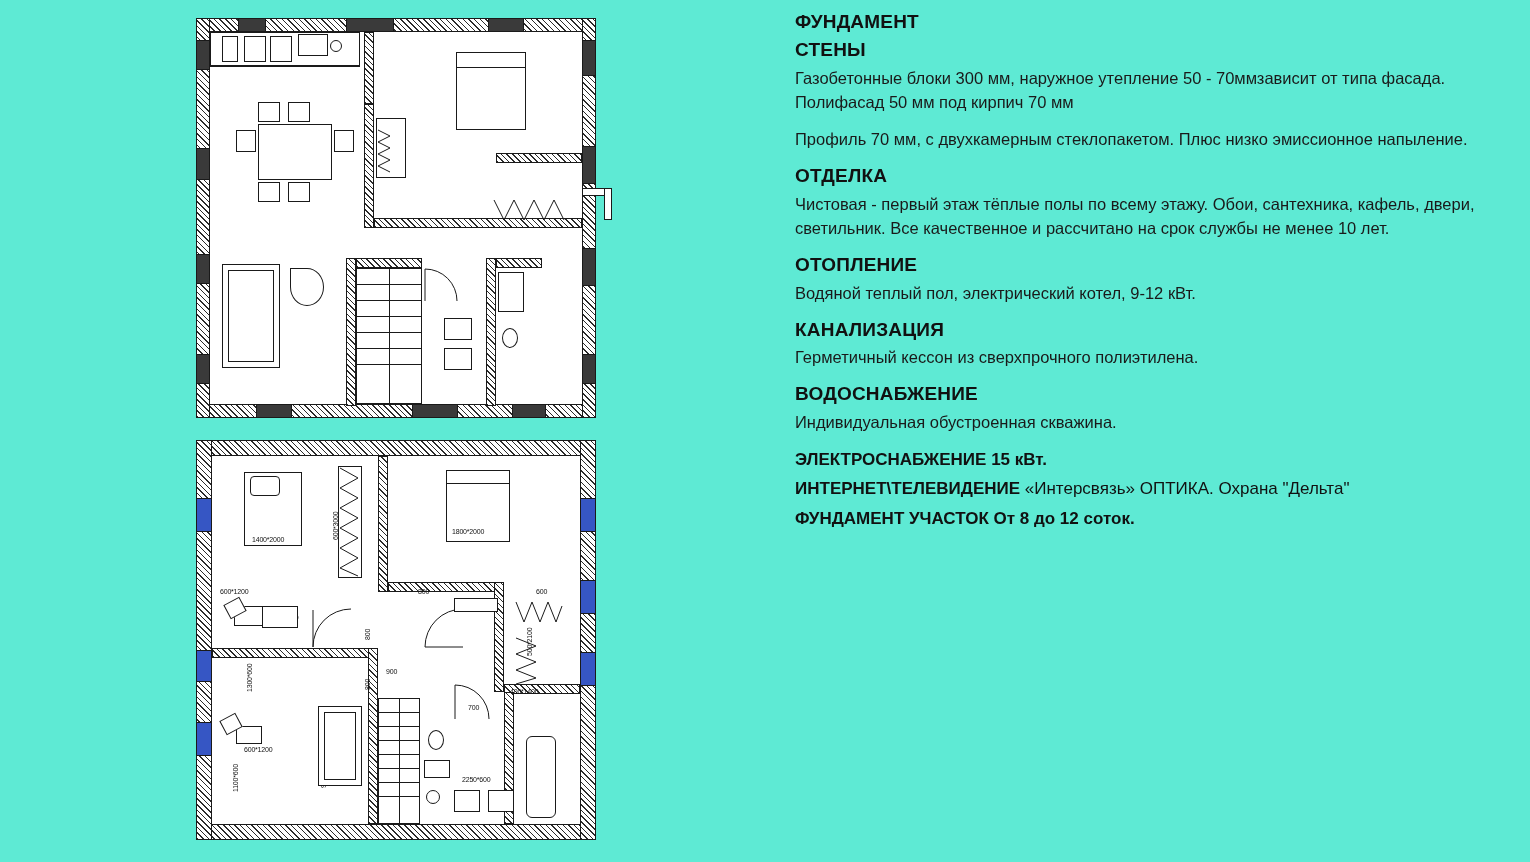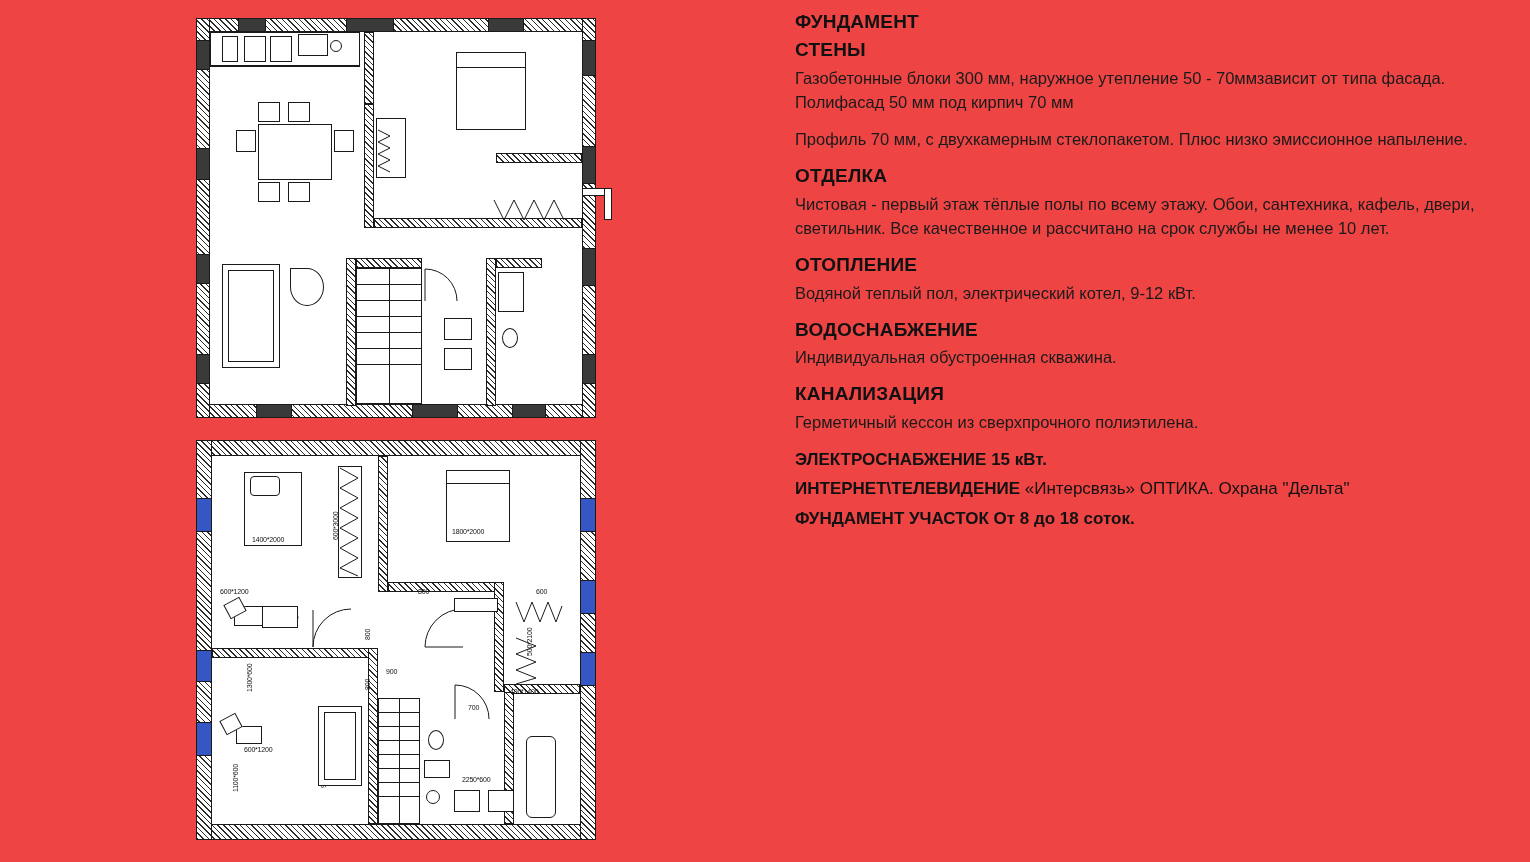--- a/index.html
+++ b/index.html
@@ -6,21 +6,21 @@
   html, body {
     margin: 0; padding: 0;
     width: 1530px; height: 862px;
     background: #ffffff;
     font-family: "Liberation Sans", sans-serif;
     overflow: hidden;
   }
   #page {
     position: relative;
     width: 1530px; height: 862px;
-    background: #ef4444;
+    background: #5eead4;
   }
 
   
   #plans {
     position: absolute;
     left: 0; top: 0;
     width: 770px; height: 862px;
   }
 
   .plan {
@@ -350,38 +350,38 @@
       <div class="spec-h">ОТДЕЛКА</div>
       <div class="spec-p">Чистовая - первый этаж тёплые полы по всему этажу. Обои, сантехника, кафель, двери, светильник. Все качественное и рассчитано на срок службы не менее 10 лет.</div>
     </div>
 
     <div class="spec-block">
       <div class="spec-h">ОТОПЛЕНИЕ</div>
       <div class="spec-p">Водяной теплый пол, электрический котел, 9-12 кВт.</div>
     </div>
 
     <div class="spec-block">
+      <div class="spec-h">КАНАЛИЗАЦИЯ</div>
+      <div class="spec-p">Герметичный кессон из сверхпрочного полиэтилена.</div>
+    </div>
+
+    <div class="spec-block">
       <div class="spec-h">ВОДОСНАБЖЕНИЕ</div>
       <div class="spec-p">Индивидуальная обустроенная скважина.</div>
-    </div>
-
-    <div class="spec-block">
-      <div class="spec-h">КАНАЛИЗАЦИЯ</div>
-      <div class="spec-p">Герметичный кессон из сверхпрочного полиэтилена.</div>
     </div>
 
     <div class="spec-inline">
       <span class="lbl">ЭЛЕКТРОСНАБЖЕНИЕ</span>
       <span class="val-b">15 кВт.</span>
     </div>
 
     <div class="spec-inline">
       <span class="lbl">ИНТЕРНЕТ\ТЕЛЕВИДЕНИЕ</span>
       <span class="val">«Интерсвязь» ОПТИКА. Охрана "Дельта"</span>
     </div>
 
     <div class="spec-inline">
       <span class="lbl">ФУНДАМЕНТ УЧАСТОК</span>
-      <span class="val-b">От 8 до 18 соток.</span>
+      <span class="val-b">От 8 до 12 соток.</span>
     </div>
   </div>
 
 </div>
 
 </body></html>

